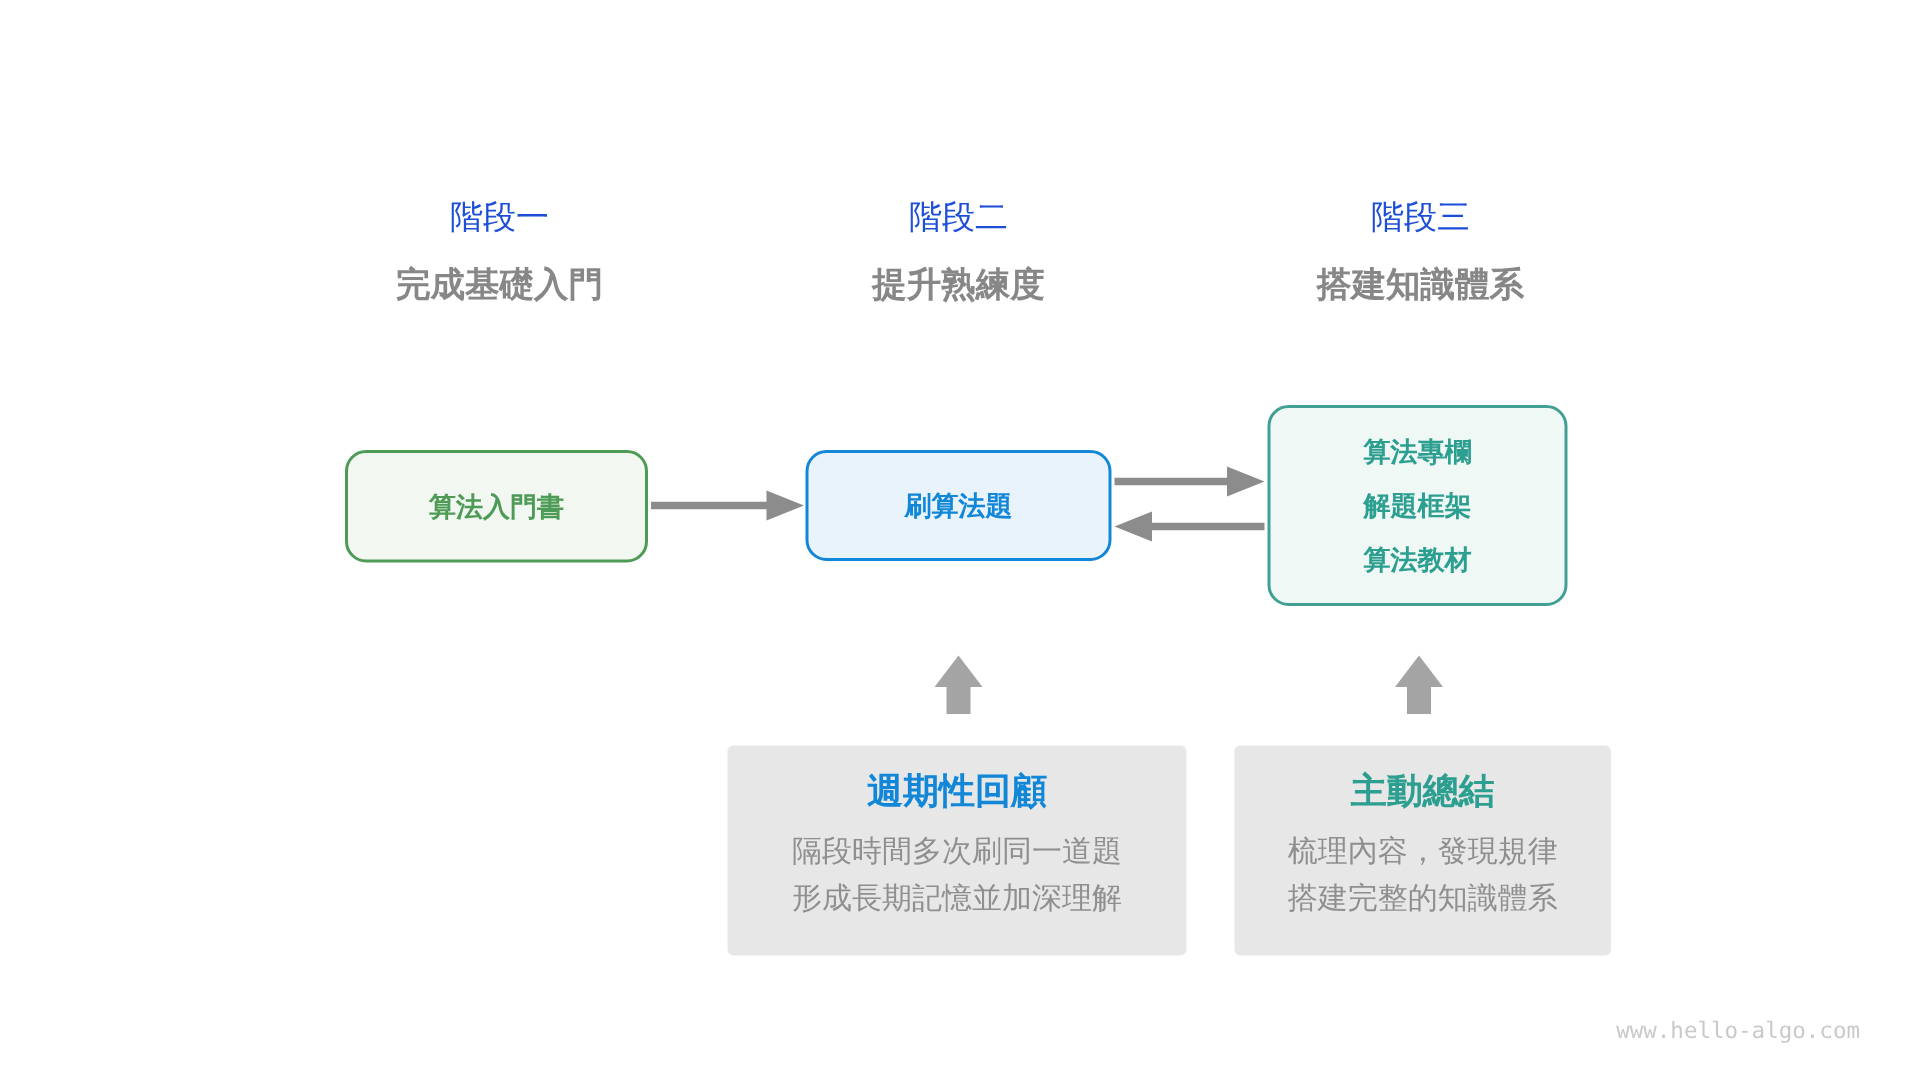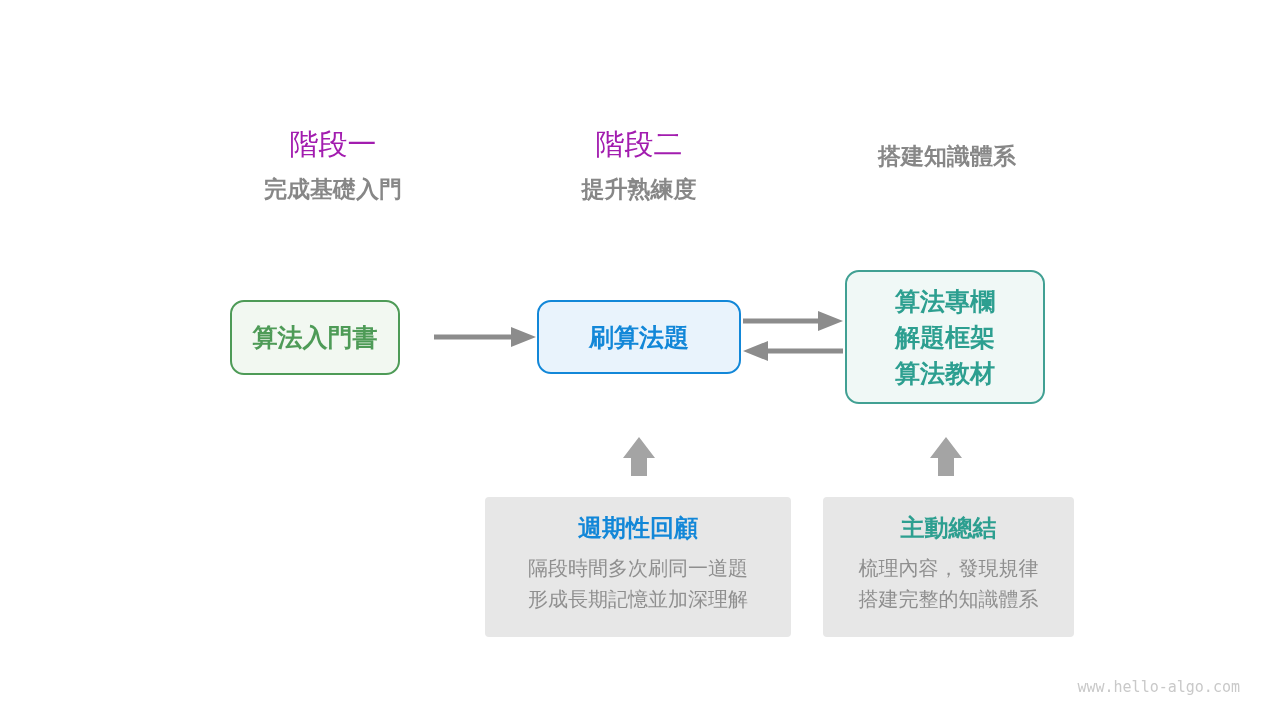--- a/index.html
+++ b/index.html
@@ -7,31 +7,31 @@
     width: 1280px; height: 720px;
     background: #ffffff;
     font-family: "Liberation Sans", sans-serif;
     overflow: hidden;
   }
   .canvas { position: relative; width: 1280px; height: 720px; background: #ffffff; }
 
   
   .stage-header { position: absolute; top: 128px; transform: translateX(-50%); text-align: center; white-space: nowrap; }
   .col1 { left: 333px; } .col2 { left: 639px; } .col3 { left: 947px; }
-  .stage-label { font-size: 29px; line-height: 33px; color: #a21caf; font-weight: 400; }
+  .stage-label { font-size: 22px; line-height: 33px; color: #1d4ed8; font-weight: 400; }
   .stage-subtitle { margin-top: 14px; font-size: 23px; line-height: 28px; font-weight: 700; color: #878787; }
 
   
   .node {
     position: absolute; box-sizing: border-box;
     border: 2.5px solid; border-radius: 14px;
     display: flex; align-items: center; justify-content: center;
-    font-weight: 700; font-size: 25px; white-space: nowrap;
+    font-weight: 700; font-size: 18px; white-space: nowrap;
   }
-  .node-green { left: 230px; top: 300px; width: 170px; height: 75px;
+  .node-green { left: 230px; top: 300px; width: 202px; height: 75px;
     color: #4e9b57; border-color: #4e9b57; background: #f2f8f1; }
   .node-blue  { left: 537px; top: 300px; width: 204px; height: 74px;
     color: #1287d8; border-color: #1287d8; background: #e9f3fc; }
   .node-teal  { left: 845px; top: 270px; width: 200px; height: 134px;
     color: #2d9f90; border-color: #41a093; background: #f0f8f6; flex-direction: column; }
   .node-teal .node-line { line-height: 36px; }
 
   
   .arrows { position: absolute; left: 0; top: 0; width: 1280px; height: 720px; pointer-events: none; }
 
@@ -61,20 +61,21 @@
 
   <div class="stage-header col1">
     <div class="stage-label">階段一</div>
     <div class="stage-subtitle">完成基礎入門</div>
   </div>
   <div class="stage-header col2">
     <div class="stage-label">階段二</div>
     <div class="stage-subtitle">提升熟練度</div>
   </div>
   <div class="stage-header col3">
+    <div class="stage-label">階段三</div>
     <div class="stage-subtitle">搭建知識體系</div>
   </div>
 
   <div class="node node-green">
     <span>算法入門書</span>
   </div>
   <div class="node node-blue">
     <span>刷算法題</span>
   </div>
   <div class="node node-teal">

